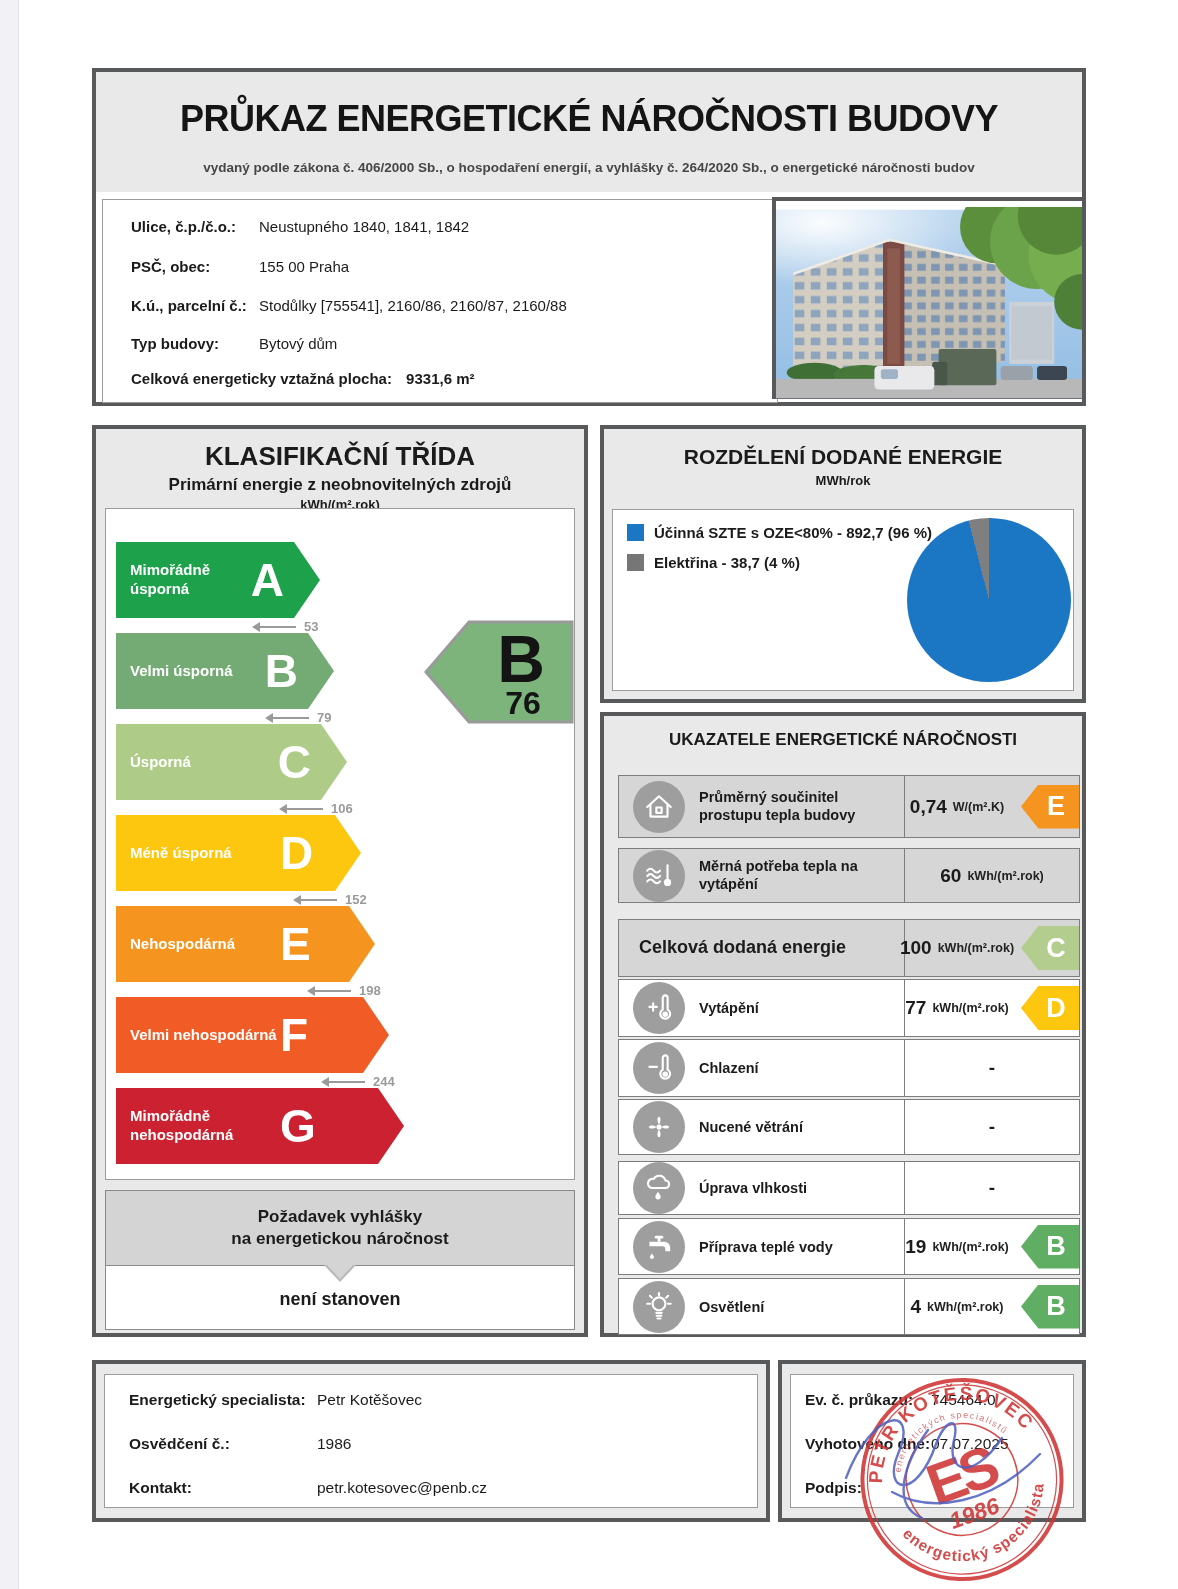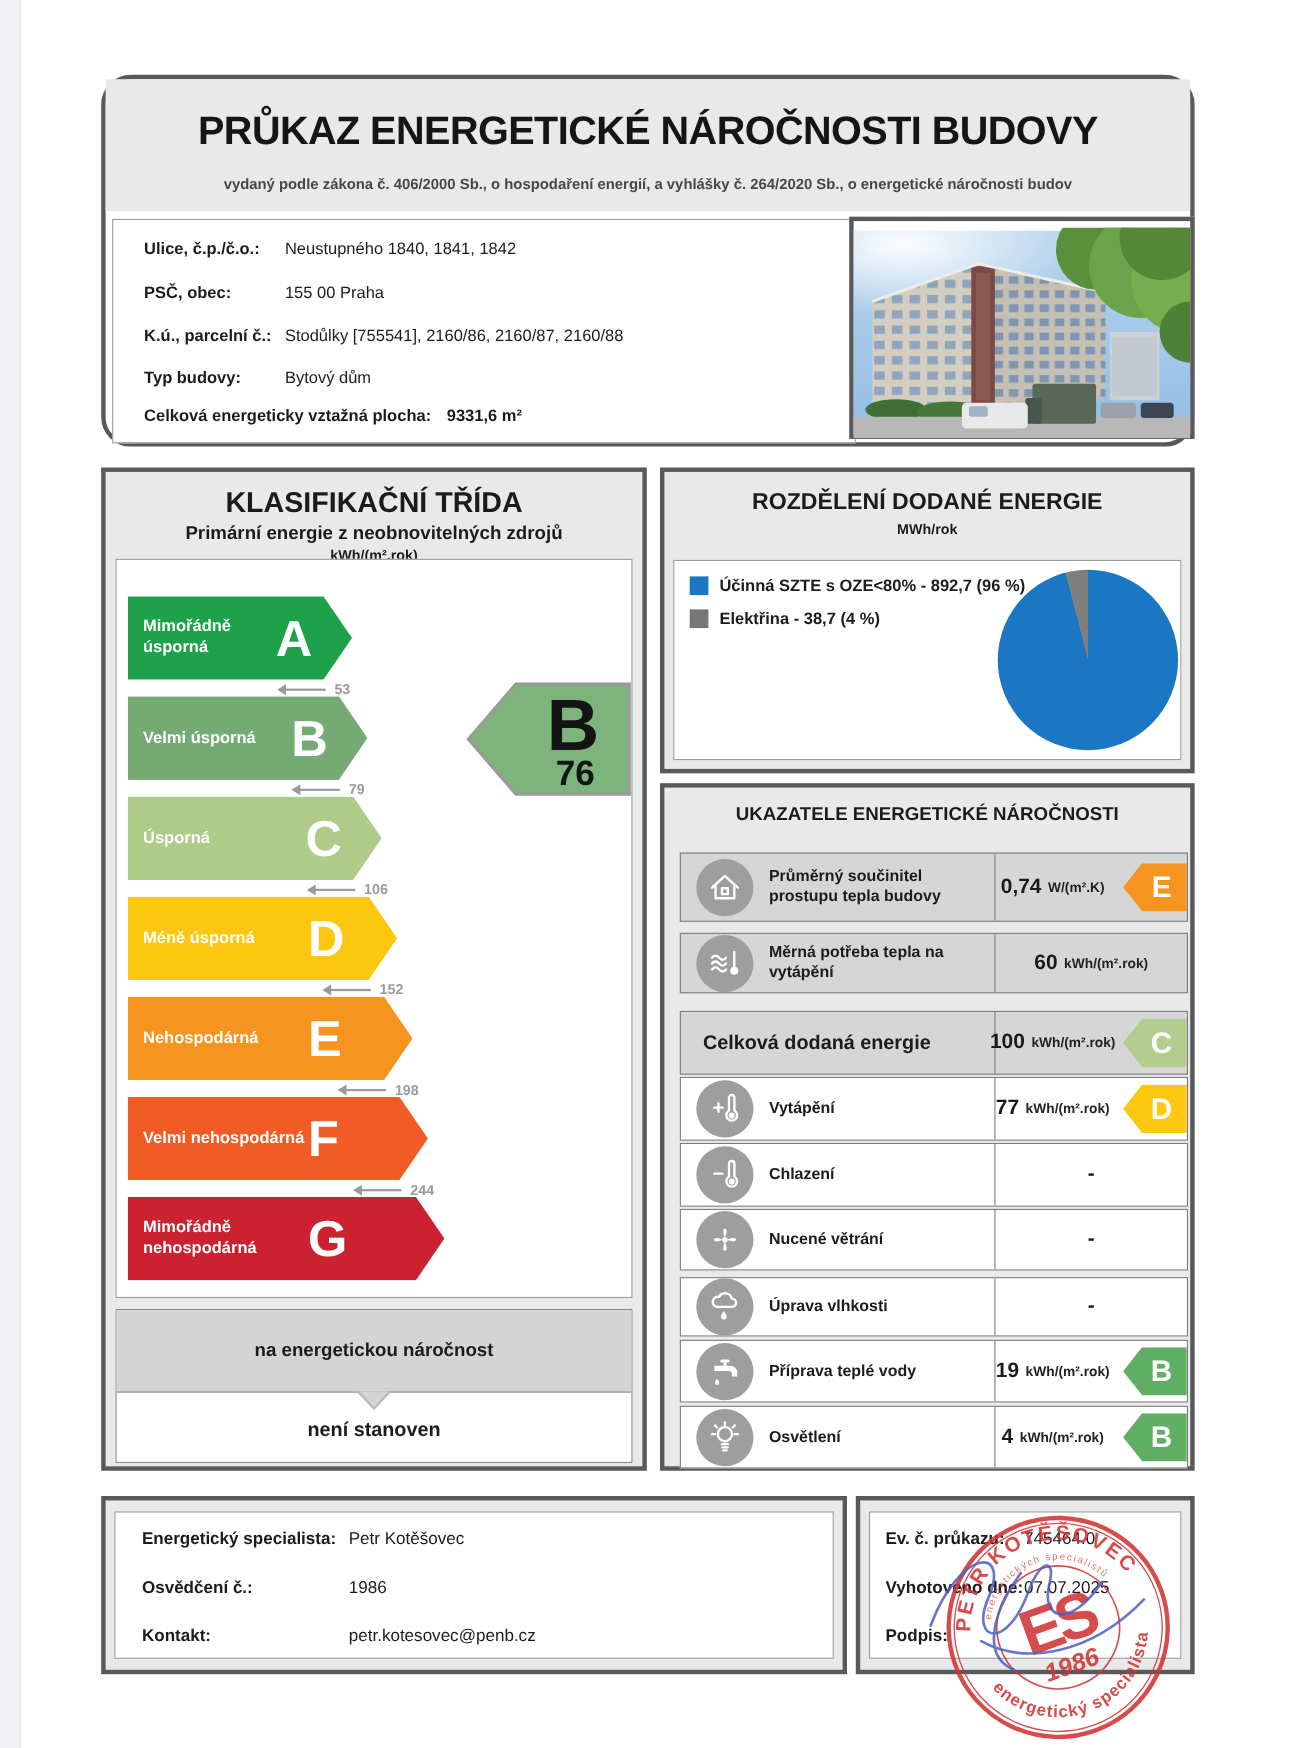--- a/index.html
+++ b/index.html
@@ -56,21 +56,21 @@
   .foot-row{position:absolute;left:0;right:0;font-size:15.5px;}
   .foot-row .lbl{position:absolute;font-weight:700;}
   .foot-row .val{position:absolute;}
   svg text{font-family:"Liberation Sans","DejaVu Sans",sans-serif;}
 </style>
 </head>
 <body>
 
 <div class="gutter"></div>
 
-<div class="panel" style="left:92px;top:68px;width:994px;height:338px;border-radius:27px;">
+<div class="panel" style="left:92px;top:68px;width:994px;height:338px;">
   <div class="grayband">
     <div class="doc-title">PRŮKAZ ENERGETICKÉ NÁROČNOSTI BUDOVY</div>
     <div class="doc-sub">vydaný podle zákona č. 406/2000 Sb., o hospodaření energií, a vyhlášky č. 264/2020 Sb., o energetické náročnosti budov</div>
   </div>
 
   <div class="thinbox" style="left:6px;top:127px;width:676px;height:204px;">
     <div class="info-row" style="top:18px;">
       <span class="lbl">Ulice, č.p./č.o.:</span>
       <span class="val">Neustupného 1840, 1841, 1842</span>
     </div>
@@ -201,20 +201,21 @@
   </div>
 
   <svg style="position:absolute;left:327px;top:189px;" width="152" height="108" viewBox="0 0 152 108">
     <path d="M3 54 L46 4 H149 V104 H46 Z" fill="#7cb47c" stroke="#9a9a9a" stroke-width="3"></path>
     <text x="98" y="64" text-anchor="middle" font-size="66" font-weight="bold" fill="#141414">B</text>
     <text x="100" y="96" text-anchor="middle" font-size="32" font-weight="bold" fill="#141414">76</text>
   </svg>
 
   <div class="thinbox" style="left:9px;top:761px;width:470px;height:140px;border-color:#8a8a8a;">
     <div class="req-head">
+      <span>Požadavek vyhlášky</span>
       <span>na energetickou náročnost</span>
     </div>
     <div class="req-tail"></div>
     <div class="req-value">není stanoven</div>
   </div>
 </div>
 
 <div class="panel" style="left:600px;top:425px;width:486px;height:278px;background:#e9e9e9;">
   <div class="sec-title" style="top:16px;font-size:21px;">ROZDĚLENÍ DODANÉ ENERGIE</div>
   <div class="sec-title" style="top:44px;font-size:13px;">MWh/rok</div>

